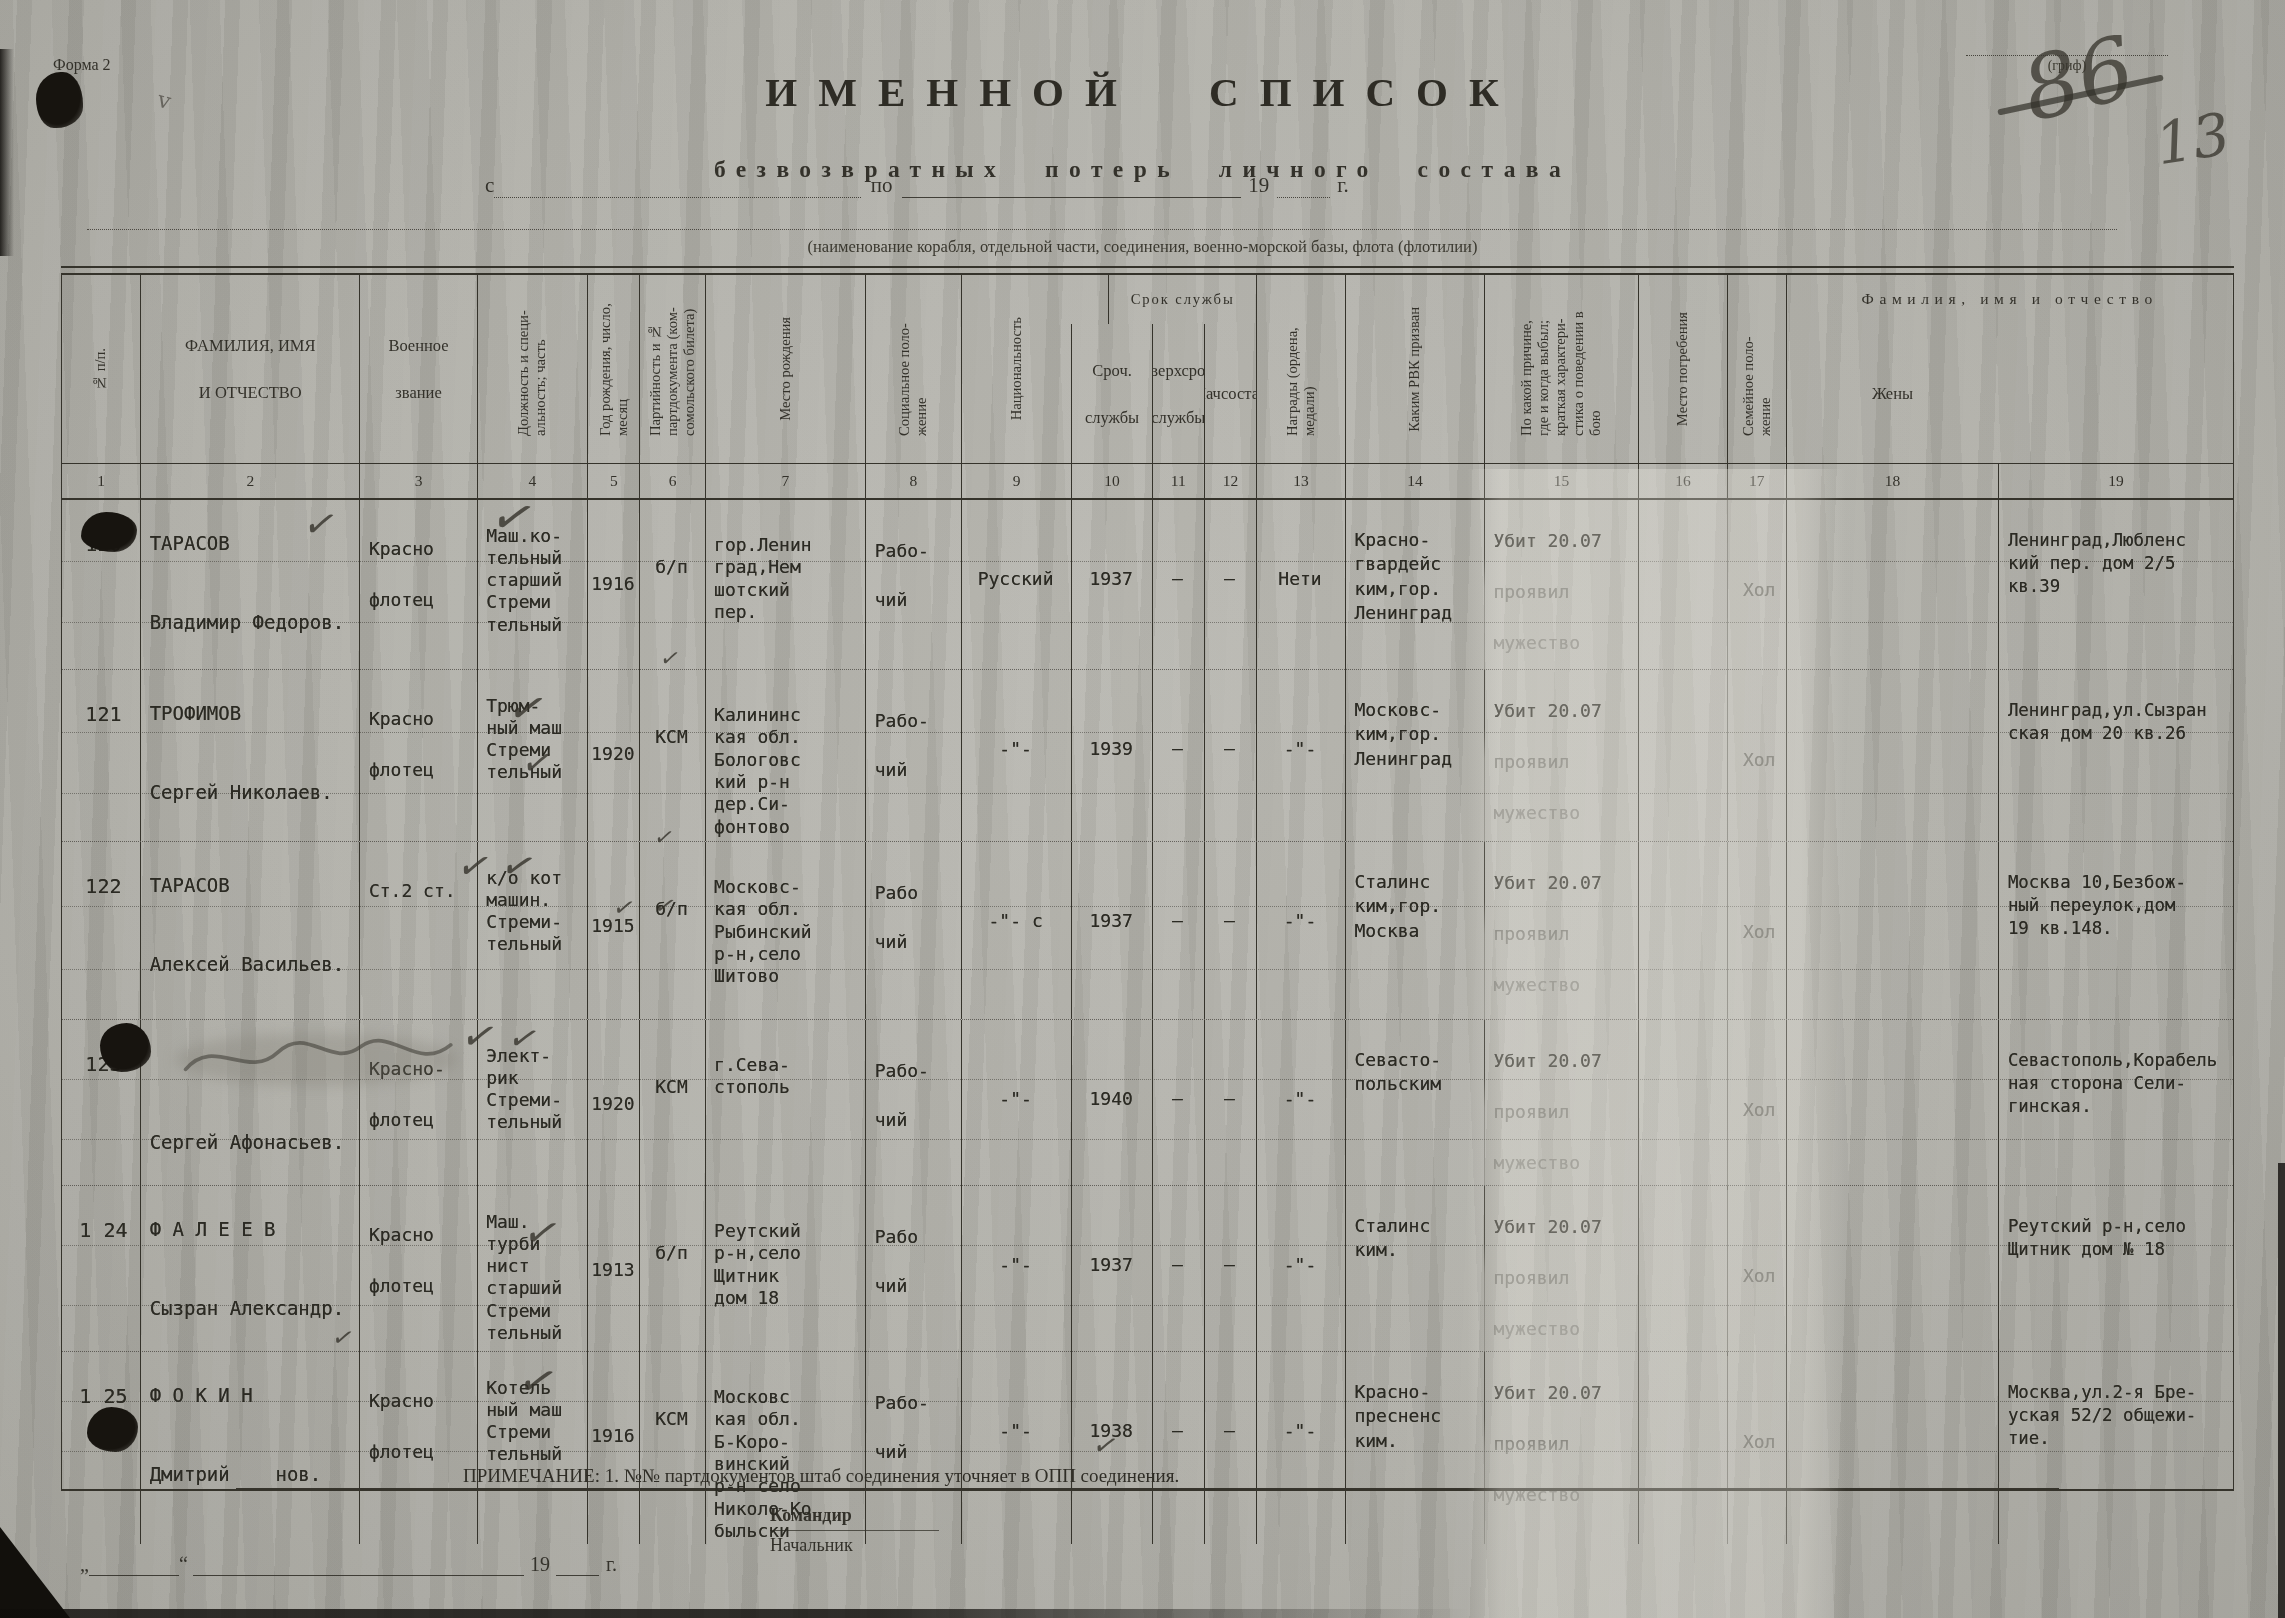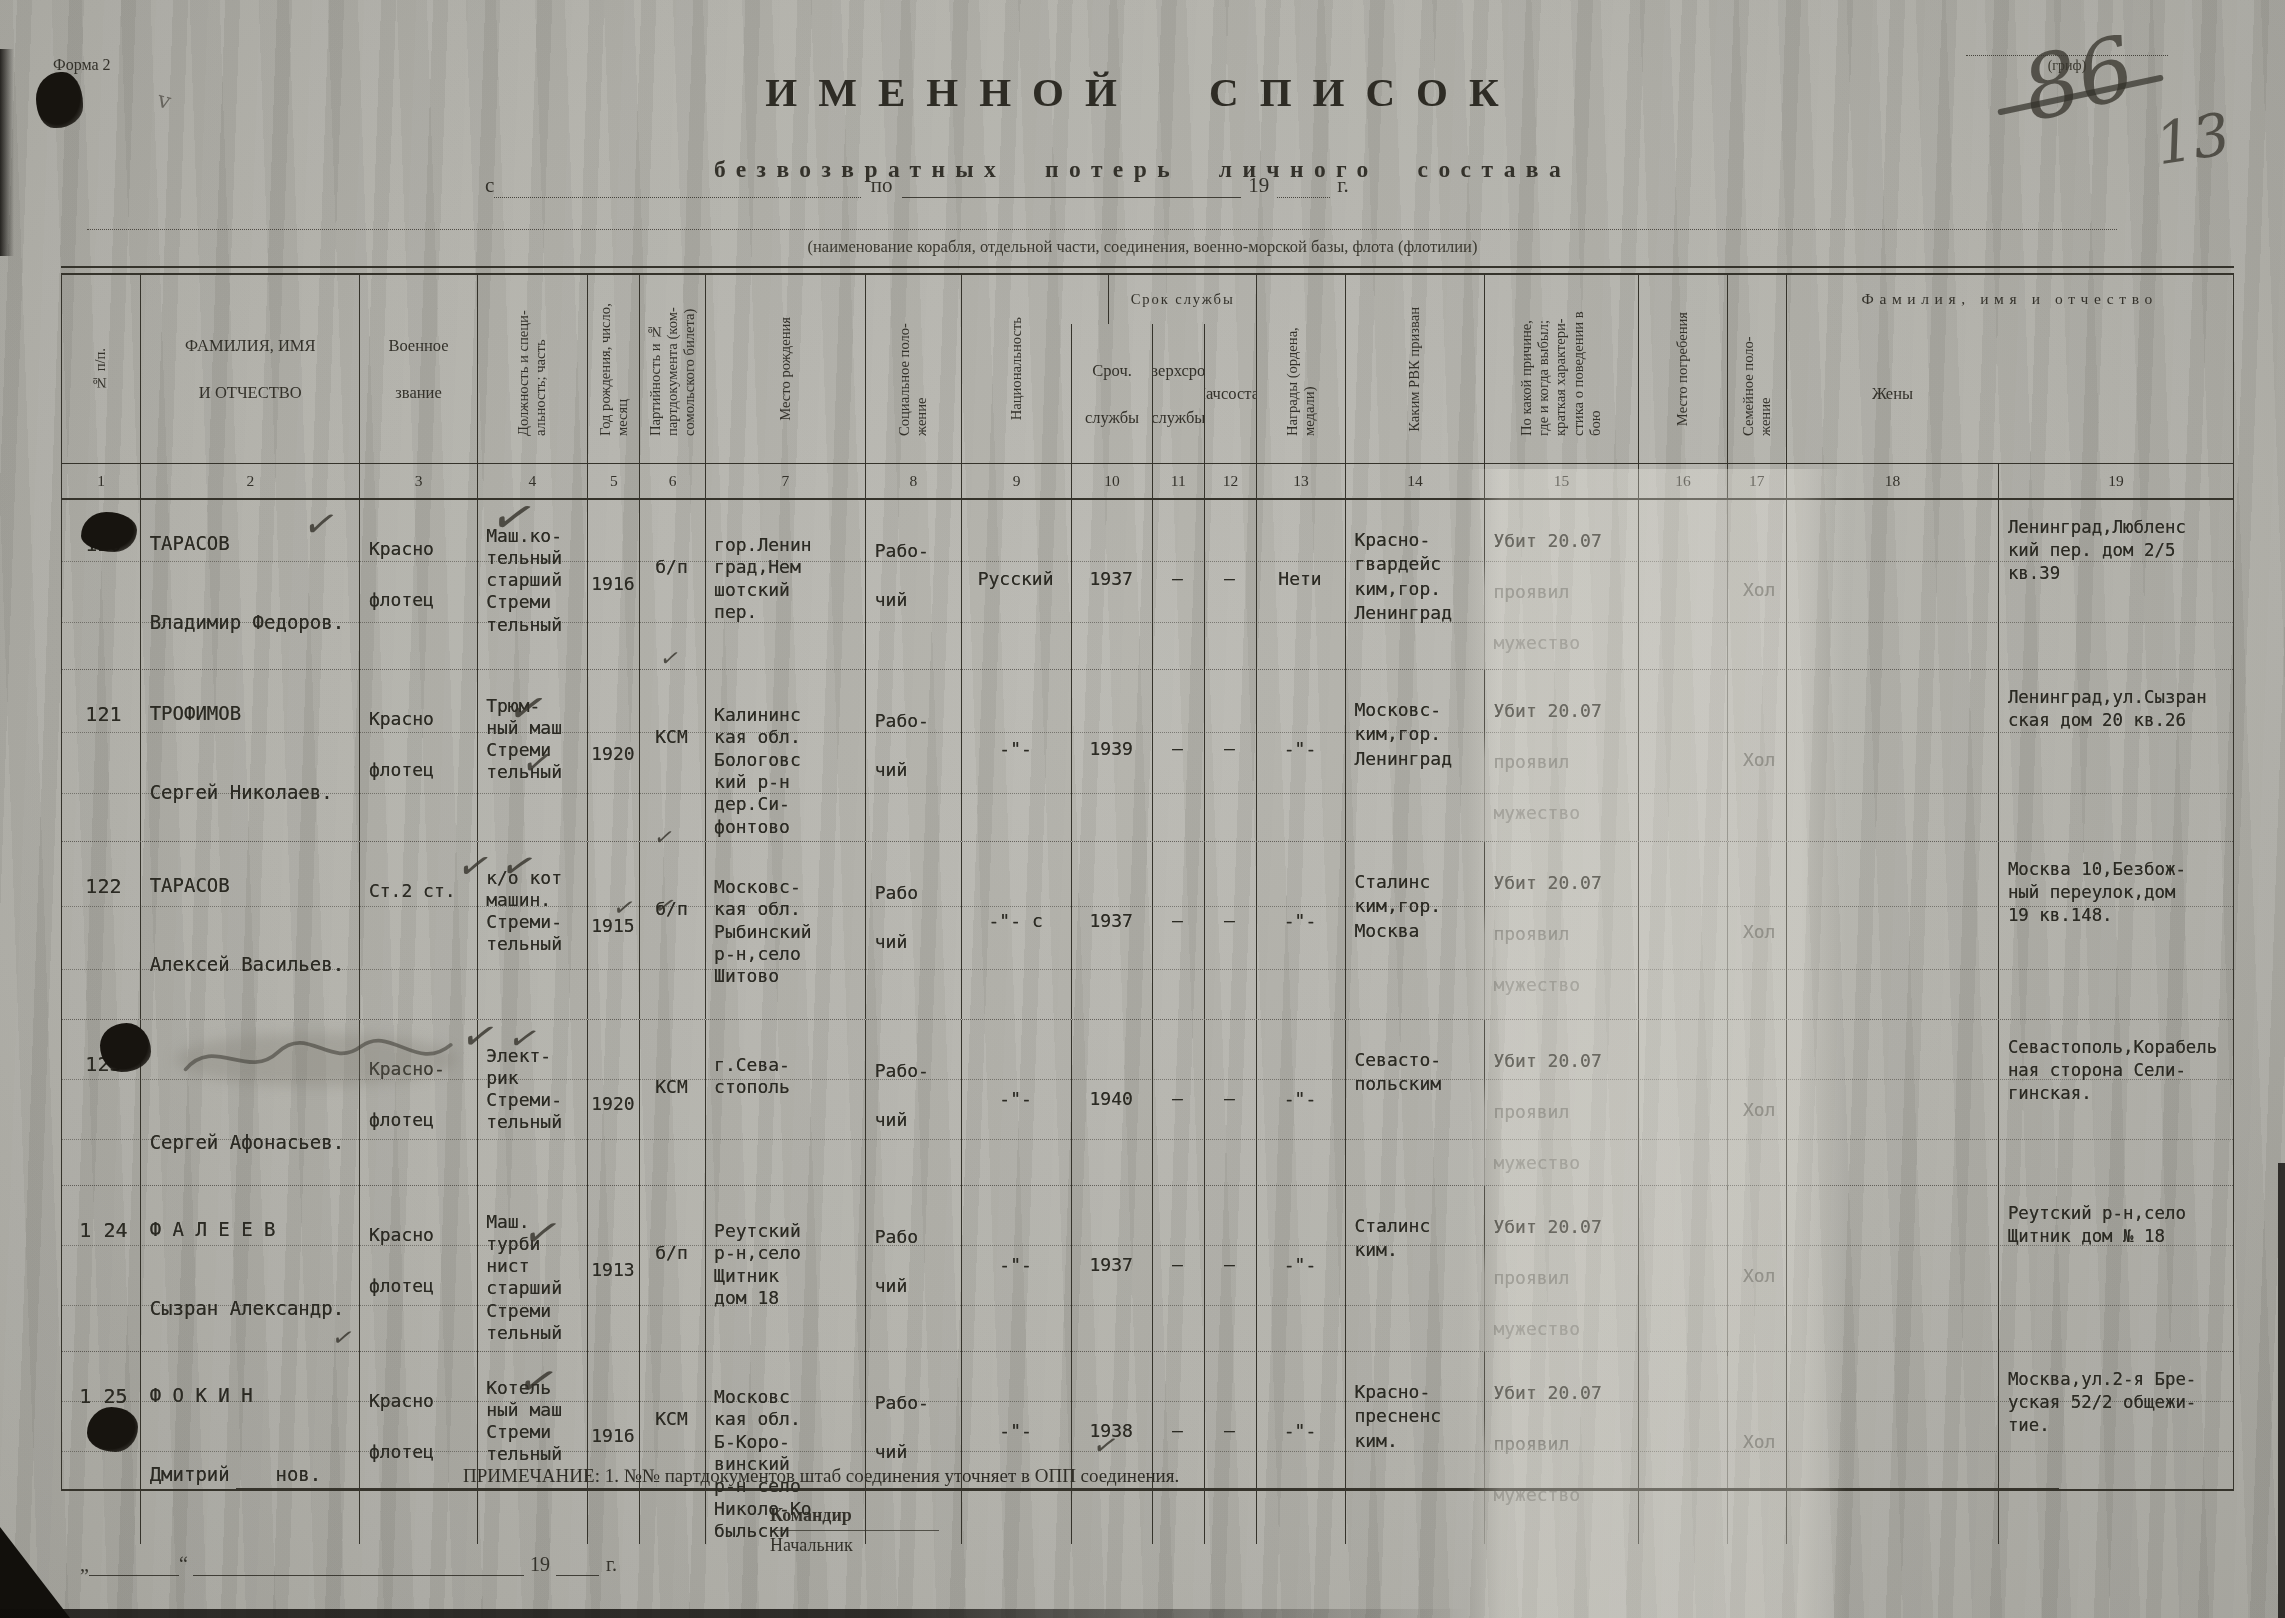--- a/index.html
+++ b/index.html
@@ -75,21 +75,21 @@
   .c4,.c5{text-align:center;padding-top:73px;padding-left:1.9px;}
   .c5{padding-top:56px;}
   .c6{padding-top:34px;line-height:1.24;}
   .c7{line-height:49px;padding-top:26px;}
   .c8,.c9,.c10,.c11,.c12{text-align:center;padding-top:68px;padding-left:1.9px;}
   .c13{padding-top:28px;line-height:1.35;}
   .c14{line-height:51px;padding-top:15px;
        -webkit-mask-image:linear-gradient(#000 0 34%, rgba(0,0,0,.42) 52%, rgba(0,0,0,.3) 100%);
        mask-image:linear-gradient(#000 0 34%, rgba(0,0,0,.42) 52%, rgba(0,0,0,.3) 100%);}
   .c16{text-align:center;padding-top:79px;opacity:.5;}
-  .c18{padding-top:16px;line-height:1.32;font-size:17.4px;}
+  .c18{padding-top:29px;line-height:1.32;font-size:17.4px;}
   .chk{position:absolute;font-family:"DejaVu Sans",sans-serif;color:rgba(52,50,43,.8);
     font-weight:700;z-index:3;pointer-events:none;}
   .scrib{position:absolute;z-index:2;opacity:.55;}
   .smudge{position:absolute;background:rgba(125,122,112,.3);filter:blur(6.6px);border-radius:50%;z-index:1;}
 
   
   .note{position:absolute;left:463px;top:1465px;font-size:19px;color:#2f2d26;z-index:6;}
   .sig{position:absolute;left:770px;top:1505px;z-index:4;font-size:18px;color:#33312a;}
   .sig .rule{width:169px;border-bottom:1.9px solid rgba(50,48,40,.75);margin:3.8px 0 4.7px;}
   .botdate{position:absolute;left:80px;top:1552px;display:flex;align-items:flex-end;font-size:20px;color:#34322b;z-index:6;}

